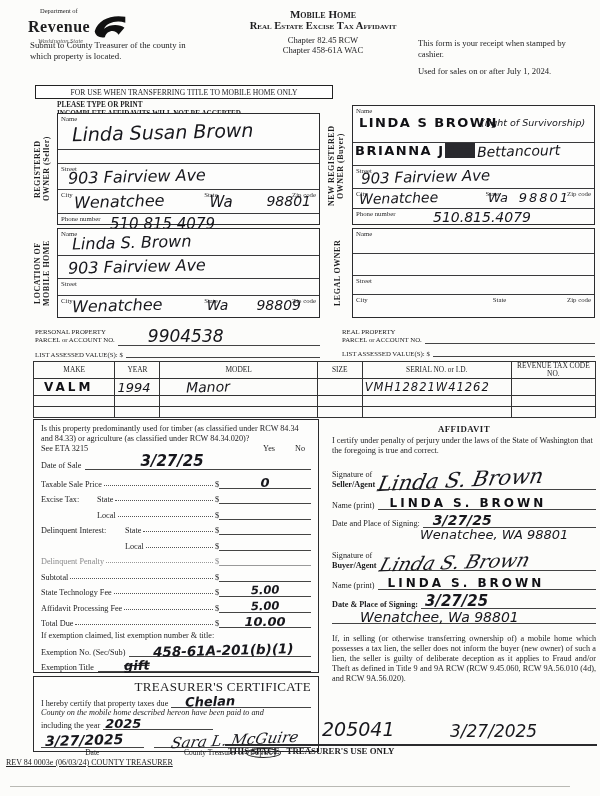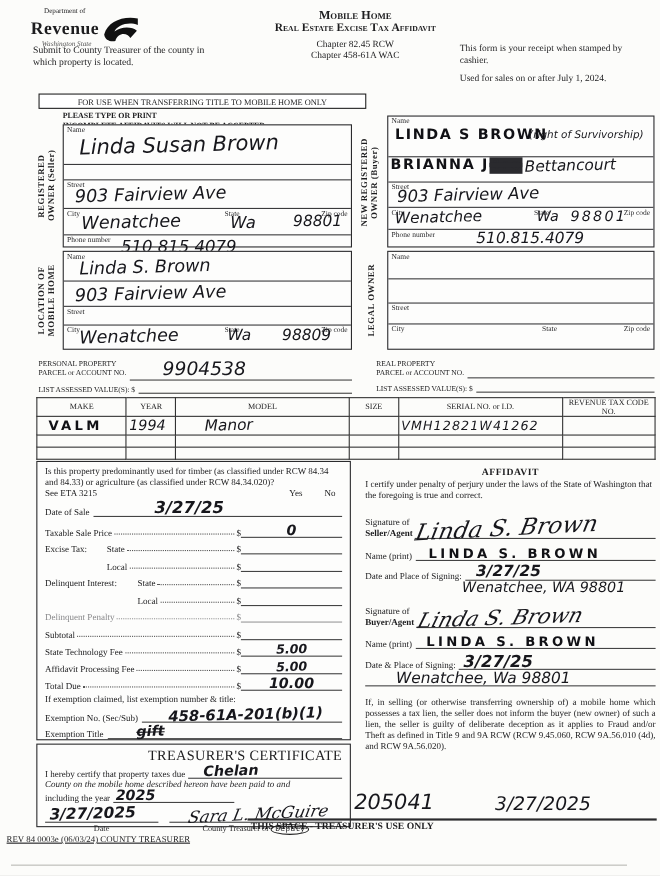--- a/index.html
+++ b/index.html
@@ -426,21 +426,21 @@
     </div>
 
     <div style="display:flex;align-items:flex-end;margin-top:3px;height:16px;">
       <span style="font-size:8.2px;">Name (print)</span>
       <div class="uline" style="flex:1;position:relative;height:15px;margin-left:3px;">
         <span class="hwc" style="position:absolute;left:10px;bottom:-1px;font-size:12px;letter-spacing:3px;">LINDA S. BROWN</span>
       </div>
     </div>
 
     <div style="display:flex;align-items:flex-end;margin-top:3px;height:16px;">
-      <span style="font-size:8.2px;">Date &amp; Place of Signing:</span>
+      <span style="font-size:8.2px;font-weight:bold;">Date &amp; Place of Signing:</span>
       <div class="uline" style="flex:1;position:relative;height:16px;margin-left:3px;">
         <span class="hw" style="position:absolute;left:4px;bottom:-2px;font-size:15px;font-weight:bold;">3/27/25</span>
       </div>
     </div>
     <div class="uline" style="position:relative;height:14px;">
       <span class="hw" style="position:absolute;left:28px;bottom:-2px;font-size:14px;">Wenatchee, Wa 98801</span>
     </div>
 
     <div class="para" style="margin-top:10px;text-align:justify;">If, in selling (or otherwise transferring ownership of) a mobile home which possesses a tax lien, the seller does not inform the buyer (new owner) of such a lien, the seller is guilty of deliberate deception as it applies to Fraud and/or Theft as defined in Title 9 and 9A RCW (RCW 9.45.060, RCW 9A.56.010 (4d), and RCW 9A.56.020).</div>
   </div>

